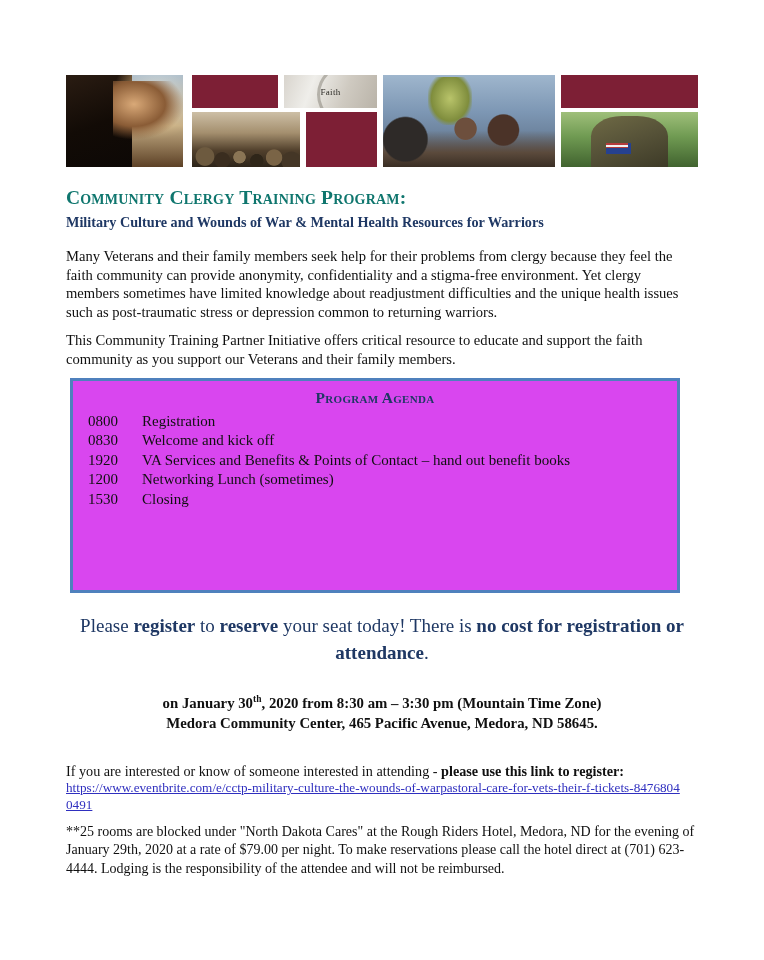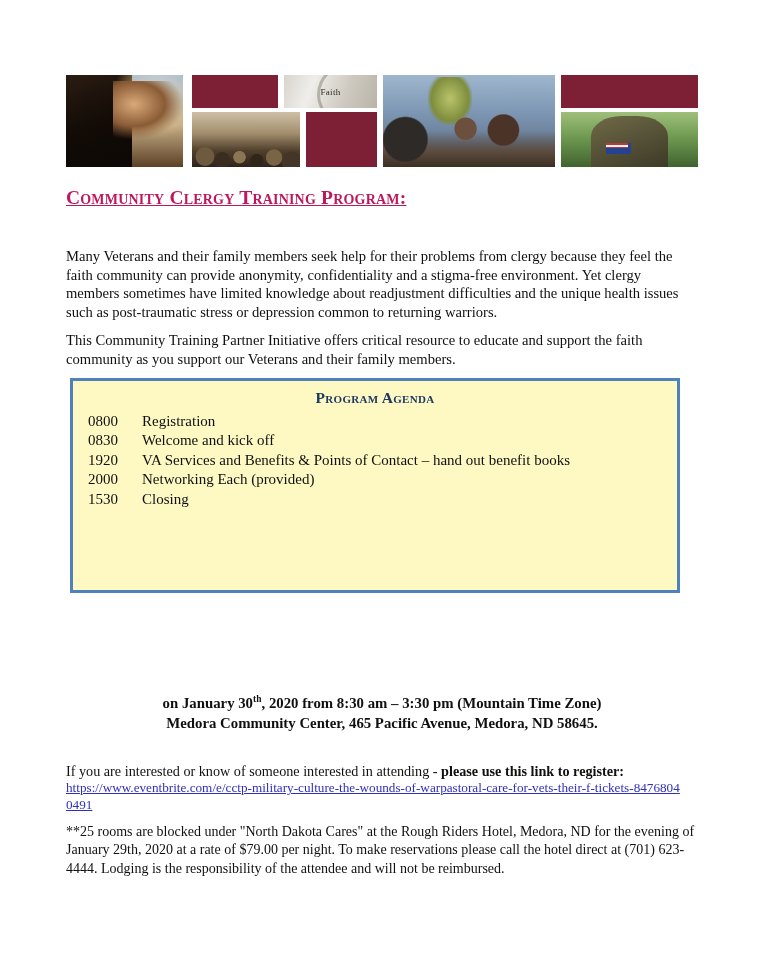--- a/index.html
+++ b/index.html
@@ -130,25 +130,24 @@
     box-shadow: -3px -6px 0 0 #26418f inset;
   }
 
   
   .title-main {
     position: absolute;
     left: 66px; top: 147px;
     font-family: "Liberation Serif", serif;
     font-size: 19.5px;
     font-weight: bold;
-    color: #be185d;
+    color: #0f766e;
     font-variant: small-caps;
     letter-spacing: .2px;
     white-space: nowrap;
-    text-decoration: underline;
   }
   .title-sub {
     position: absolute;
     left: 66px; top: 174px;
     font-family: "Liberation Serif", serif;
     font-size: 14.2px;
     font-weight: bold;
     color: #1f3864;
     white-space: nowrap;
   }
@@ -165,21 +164,21 @@
   .para-1 { left: 66px; top: 207px; width: 624px; }
   .para-2 { left: 66px; top: 291px; width: 624px; }
 
   
   .agenda-box {
     position: absolute;
     left: 70px; top: 338px;
     width: 610px; height: 215px;
     border: 3px solid #4f81bd;
     box-sizing: border-box;
-    background: #fef9c3;
+    background: #d946ef;
   }
   .agenda-title {
     position: absolute;
     left: 0; top: 8px;
     width: 100%;
     text-align: center;
     font-family: "Liberation Serif", serif;
     font-size: 15.5px;
     font-weight: bold;
     color: #1f3864;
@@ -283,20 +282,21 @@
       <span class="faith-word">Faith</span>
     </div>
     <div class="tile photo-audience"></div>
     <div class="tile block-maroon-2"></div>
     <div class="tile photo-counsel"></div>
     <div class="tile block-maroon-3"></div>
     <div class="tile photo-embrace"></div>
   </div>
 
   <div class="title-main">Community Clergy Training Program:</div>
+  <div class="title-sub">Military Culture and Wounds of War &amp; Mental Health Resources for Warriors</div>
 
   <div class="para para-1">Many Veterans and their family members seek help for their problems from clergy because they feel the faith community can provide anonymity, confidentiality and a stigma-free environment. Yet clergy members sometimes have limited knowledge about readjustment difficulties and the unique health issues such as post-traumatic stress or depression common to returning warriors.</div>
   <div class="para para-2">This Community Training Partner Initiative offers critical resource to educate and support the faith community as you support our Veterans and their family members.</div>
 
   <div class="agenda-box">
     <div class="agenda-title">Program Agenda</div>
     <div class="agenda-list">
 
       <div class="agenda-row">
         <span class="agenda-time">0800</span>
@@ -308,33 +308,37 @@
         <span class="agenda-desc"><span>Welcome and kick off</span><b></b><span></span></span>
       </div>
 
 
       <div class="agenda-row">
         <span class="agenda-time">1920</span>
         <span class="agenda-desc"><span>VA Services and Benefits &amp; Points of Contact – hand out benefit books</span><b></b><span></span></span>
       </div>
 
       <div class="agenda-row">
-        <span class="agenda-time">2000</span>
-        <span class="agenda-desc"><span>Networking Each (provided)</span><b></b><span></span></span>
+        <span class="agenda-time">1200</span>
+        <span class="agenda-desc"><span>Networking Lunch (sometimes)</span><b></b><span></span></span>
       </div>
 
 
       <div class="agenda-row">
         <span class="agenda-time">1530</span>
         <span class="agenda-desc"><span>Closing</span><b></b><span></span></span>
       </div>
 
     </div>
   </div>
 
+  <div class="callout">
+    <span>Please </span><b>register</b><span> to </span><b>reserve</b><span> your seat today!  There is </span><b>no cost for</b>
+    <b>registration or attendance</b><span>.</span>
+  </div>
 
   <div class="details">
     <div><span>on January 30</span><sup>th</sup><span>, 2020 from 8:30 am – 3:30 pm (Mountain Time Zone)</span></div>
     <div>Medora Community Center, 465 Pacific Avenue, Medora, ND  58645.</div>
   </div>
 
   <div class="link-intro"><span>If you are interested or know of someone interested in attending - </span><b>please use this link to register:</b></div>
   <a class="link-url" href="#">https://www.eventbrite.com/e/cctp-military-culture-the-wounds-of-warpastoral-care-for-vets-their-f-tickets-84768040491</a>
 
   <div class="lodging">**25 rooms are blocked under "North Dakota Cares" at the Rough Riders Hotel, Medora, ND for the evening of January 29th, 2020 at a rate of $79.00 per night.  To make reservations please call the hotel direct at (701) 623-4444.  Lodging is the responsibility of the attendee and will not be reimbursed.</div>

